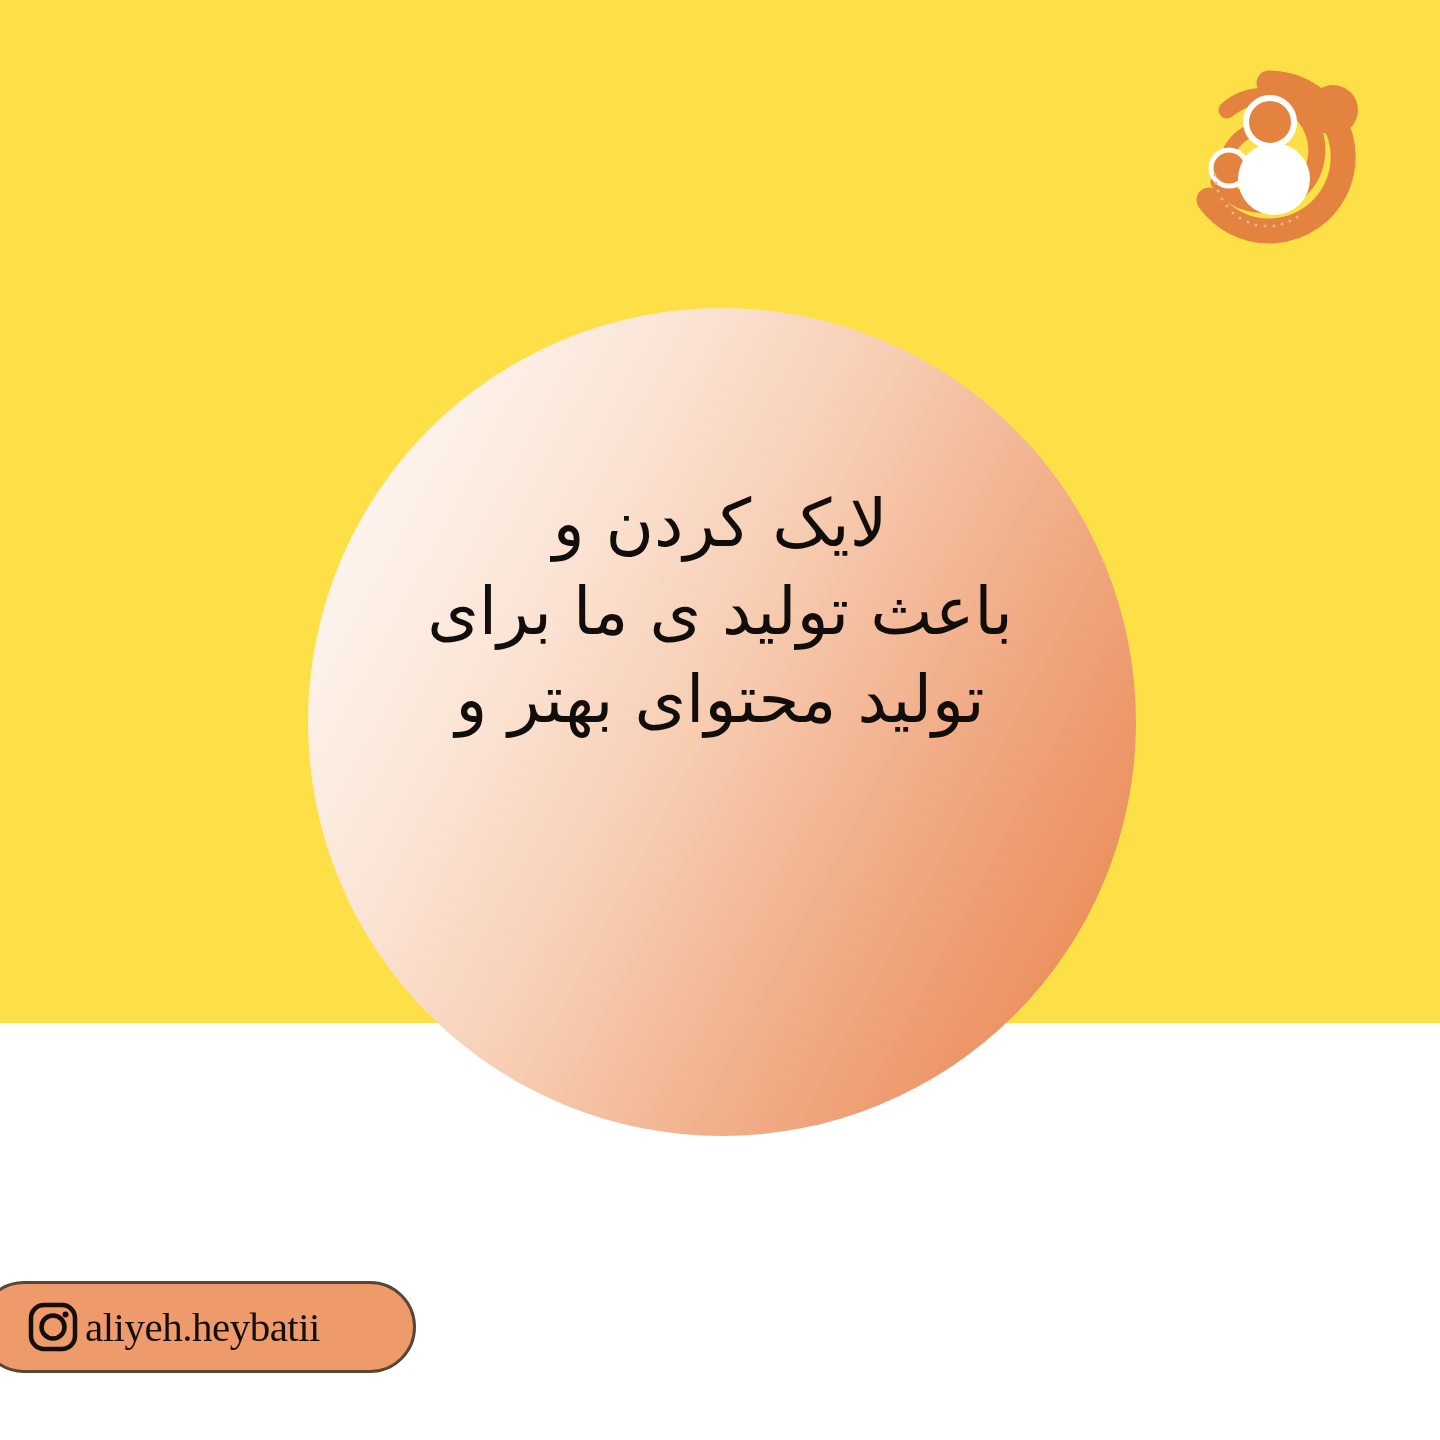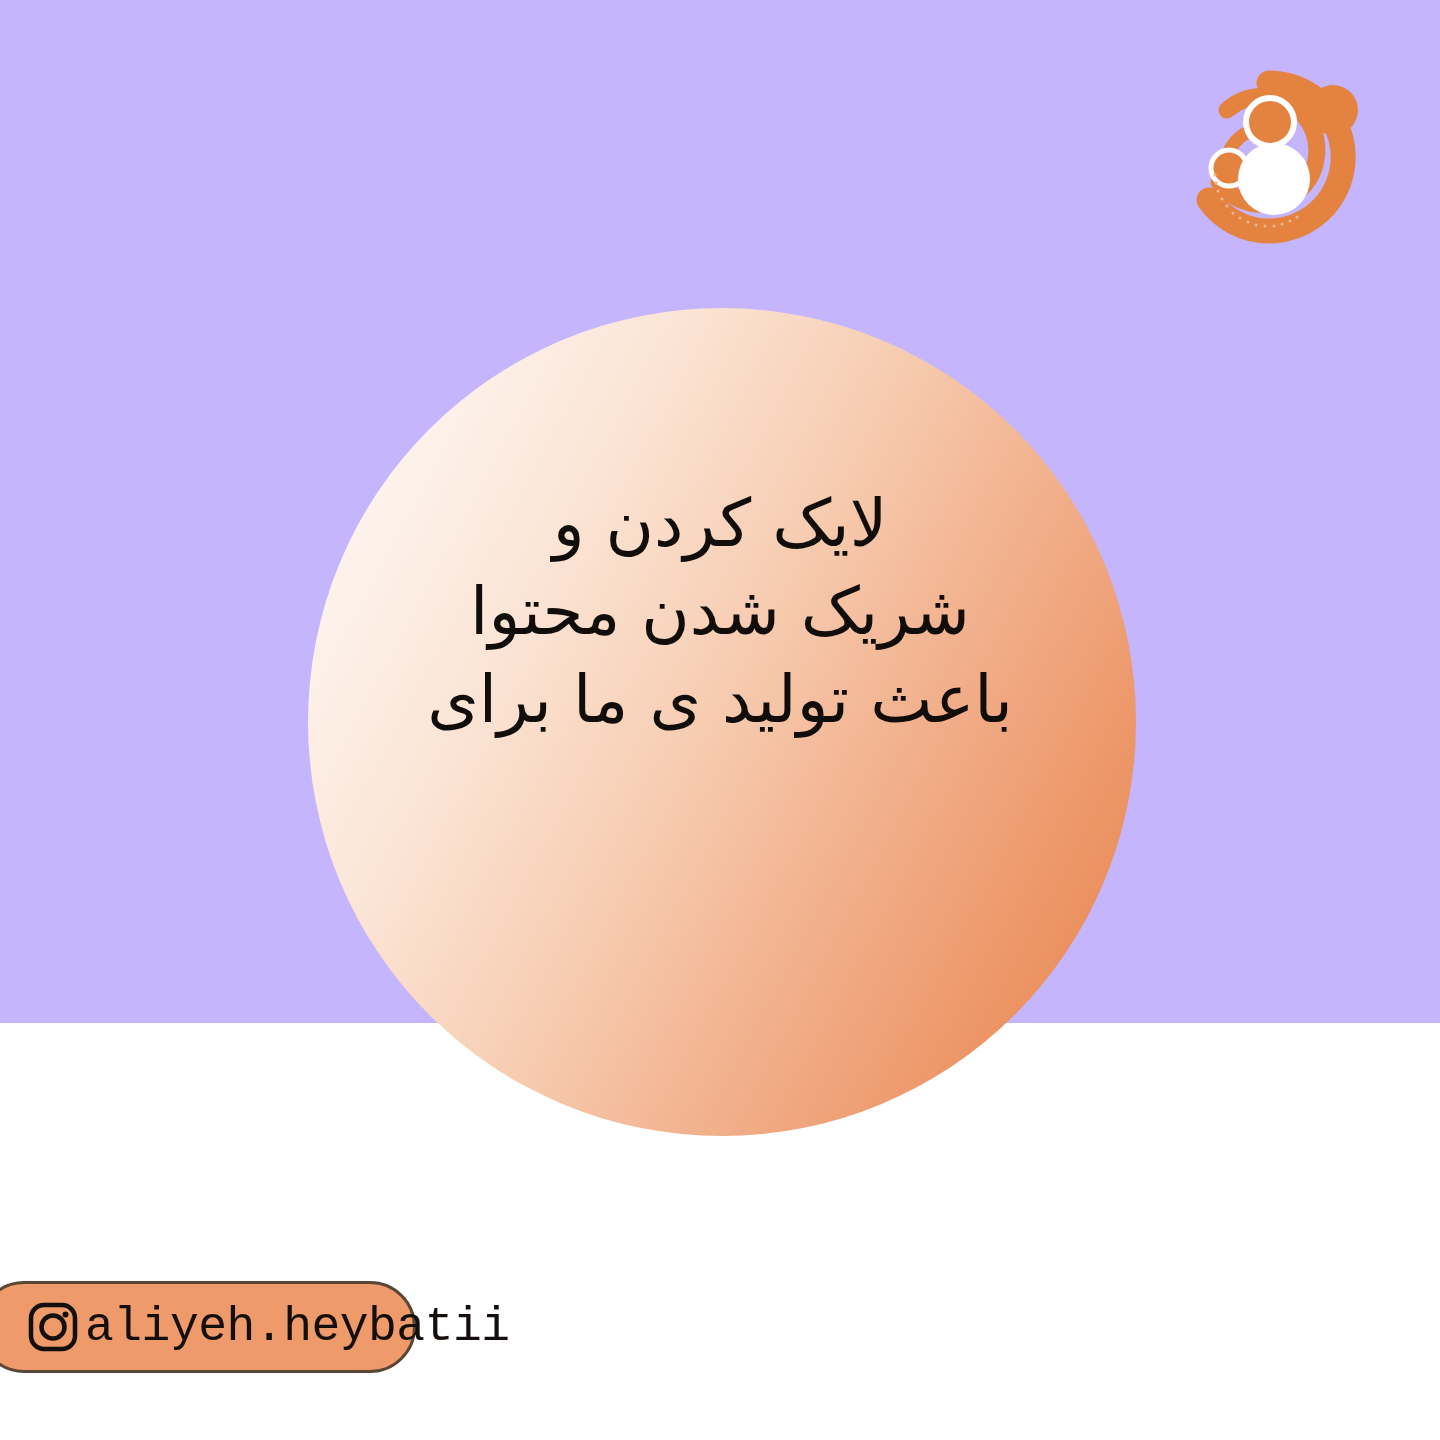--- a/index.html
+++ b/index.html
@@ -13,21 +13,21 @@
     font-family: "DejaVu Sans", "Liberation Sans", sans-serif;
     overflow: hidden;
     position: relative;
   }
 
   #poster {
     position: absolute;
     inset: 0;
     width: 1440px;
     height: 1023px;
-    background: #c4b5fd;
+    background: #fde047;
   }
 
   
   #brand-logo {
     position: absolute;
     left: 1186px;
     top: 62px;
     width: 182px;
     height: 182px;
   }
@@ -97,22 +97,22 @@
     gap: 6px;
   }
   #instagram-icon {
     width: 52px;
     height: 52px;
     flex: 0 0 auto;
     display: block;
   }
   #instagram-handle {
     color: #140f0c;
-    font-family: Liberation Mono, monospace;
-    font-size: 48px;
+    font-family: Liberation Serif, serif;
+    font-size: 41px;
     line-height: 52px;
     font-weight: 400;
     letter-spacing: -0.5px;
     white-space: nowrap;
   }
 </style>
 </head>
 <body>
 
 <div id="poster">
@@ -164,22 +164,22 @@
         <circle cx="104" cy="159" r="1.6"></circle>
         <circle cx="111" cy="155" r="1.6"></circle>
       </g>
     </svg>
   </div>
 
   <div id="quote-circle"></div>
 
   <div id="quote-text">
     <span class="line">لایک کردن و</span>
-    <span class="line">شریک شدن محتوا</span>
     <span class="line">باعث تولید ی ما برای</span>
+    <span class="line">تولید محتوای بهتر و</span>
   </div>
 
   <div id="instagram-badge">
     <svg id="instagram-icon" viewBox="0 0 52 52" xmlns="http://www.w3.org/2000/svg">
       <rect x="4" y="4" width="44" height="44" rx="13" ry="13" fill="none" stroke="#140f0c" stroke-width="4.5"></rect>
       <circle cx="26" cy="26" r="11.5" fill="none" stroke="#140f0c" stroke-width="4.5"></circle>
       <circle cx="38.5" cy="13.5" r="3" fill="#140f0c"></circle>
     </svg>
     <span id="instagram-handle">aliyeh.heybatii</span>
   </div>

